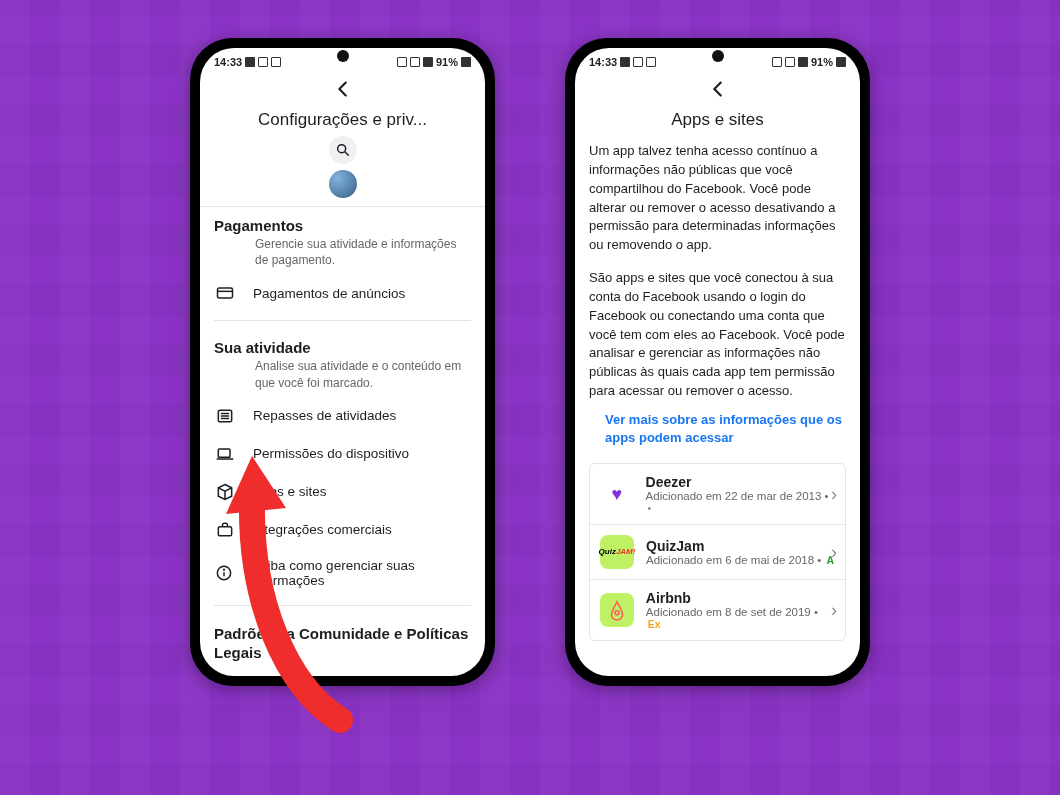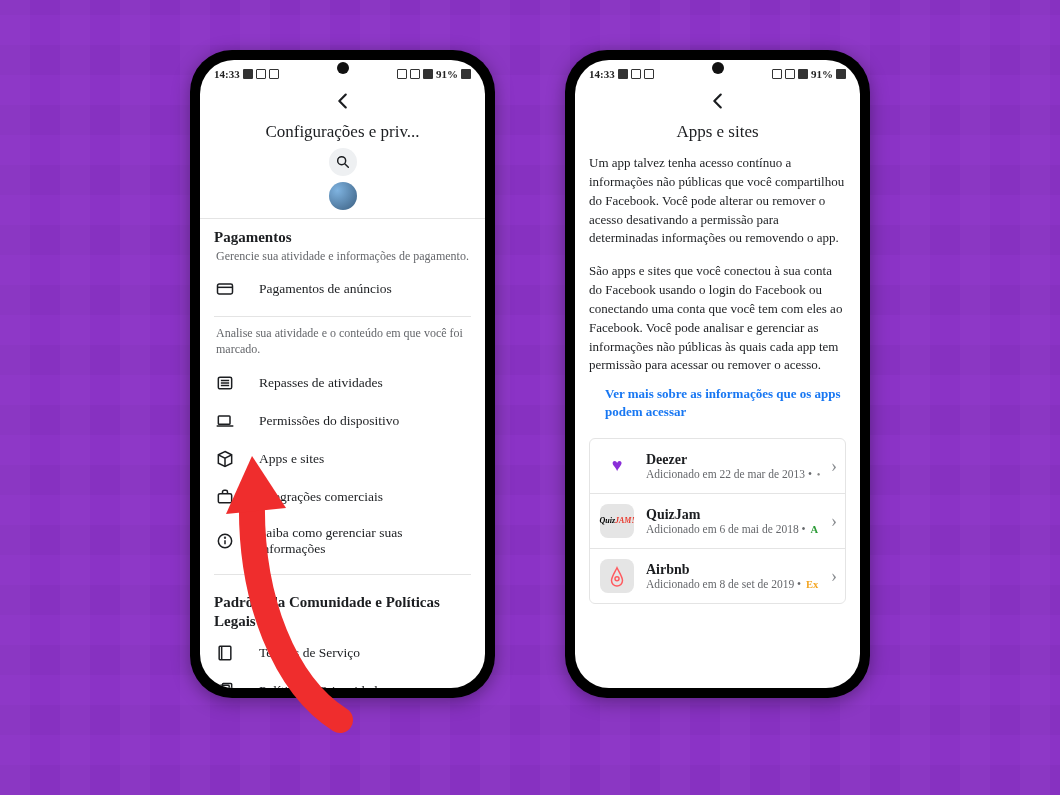--- a/index.html
+++ b/index.html
@@ -13,22 +13,22 @@
   }
   
   .bgpattern {
     position: absolute; inset: 0;
     background-image:
       repeating-linear-gradient(90deg, rgba(255,255,255,0.05) 0 30px, transparent 30px 60px),
       repeating-linear-gradient(0deg, rgba(0,0,0,0.05) 0 30px, transparent 30px 60px);
     opacity: 0.5;
   }
   .phones {
-    position: absolute; top: 50px; left: 0; right: 0;
-    display: flex; justify-content: center; gap: 70px; font-family: Liberation Serif, serif;
+    position: absolute; top: 38px; left: 0; right: 0;
+    display: flex; justify-content: center; gap: 70px;
   }
   .phone {
     width: 305px;
     height: 648px;
     background: #000;
     border-radius: 42px;
     padding: 10px;
     position: relative;
     box-shadow: 0 4px 18px rgba(0,0,0,0.35);
   }
@@ -90,29 +90,30 @@
     width: 28px; height: 28px; border-radius: 50%;
     background: radial-gradient(circle at 30% 30%, #7fb3e0, #3a5e80);
   }
   .content { flex:1; overflow:hidden; padding-bottom:6px; }
   .section-title {
     padding: 10px 14px 2px 14px;
     font-size: 15px;
     font-weight: 700;
   }
   .section-desc {
-    padding: 0 14px 6px 16px;
+    padding: 0 14px 6px 28px;
     font-size: 12px;
     color: #65676b;
     line-height: 1.35;
+    margin-left: 27px;
   }
   .row {
     display: flex;
     align-items: center;
-    gap: 23px;
+    gap: 17px;
     padding: 9px 14px;
   }
   .row .lbl { font-size: 13.5px; }
   .row .ic { width: 22px; display:flex; justify-content:center; }
   .row .ic svg { width:20px; height:20px; stroke:#1c1e21; fill:none; stroke-width:1.8; }
   .divider { height:1px; background:#e4e4e4; margin:8px 14px; }
   
   .body-text {
     padding: 10px 14px 4px 14px;
     font-size: 13px;
@@ -138,21 +139,21 @@
     position:relative;
   }
   .app-item:last-child { border-bottom:none; }
   .app-item .chevron {
     position:absolute; right:8px; top:50%; transform:translateY(-50%);
     color:#8a8d91; font-size:18px;
   }
   .app-icon {
     width:34px; height:34px; border-radius:8px;
     display:flex; align-items:center; justify-content:center;
-    background:#e5e5e5;
+    background:#bef264;
     font-size:9px; font-weight:700;
   }
   .app-name { font-size:14px; font-weight:700; }
   .app-sub { font-size:11.5px; color:#65676b; }
   .flag { font-size:10.5px; margin-left:2px; }
   .flag.green { color:#2a9a35; font-weight:700; }
   .flag.orange { color:#f4a623; font-weight:700; }
   .flag.dot { color:#888; }
   
   .annotation {
@@ -216,20 +217,21 @@
               <svg viewBox="0 0 24 24">
                 <rect x="3" y="6" width="18" height="12" rx="2"></rect>
                 <line x1="3" y1="10" x2="21" y2="10"></line>
               </svg>
             </span>
           <span class="lbl">Pagamentos de anúncios</span>
         </div>
 
         <div class="divider"></div>
 
+        <div class="section-title">Sua atividade</div>
         <div class="section-desc">Analise sua atividade e o conteúdo em que você foi marcado.</div>
 
         <div class="row">
           <span class="ic">
               <svg viewBox="0 0 24 24">
                 <rect x="4" y="5" width="16" height="14" rx="2"></rect>
                 <line x1="7" y1="9" x2="17" y2="9"></line>
                 <line x1="7" y1="12" x2="17" y2="12"></line>
                 <line x1="7" y1="15" x2="17" y2="15"></line>
               </svg>

